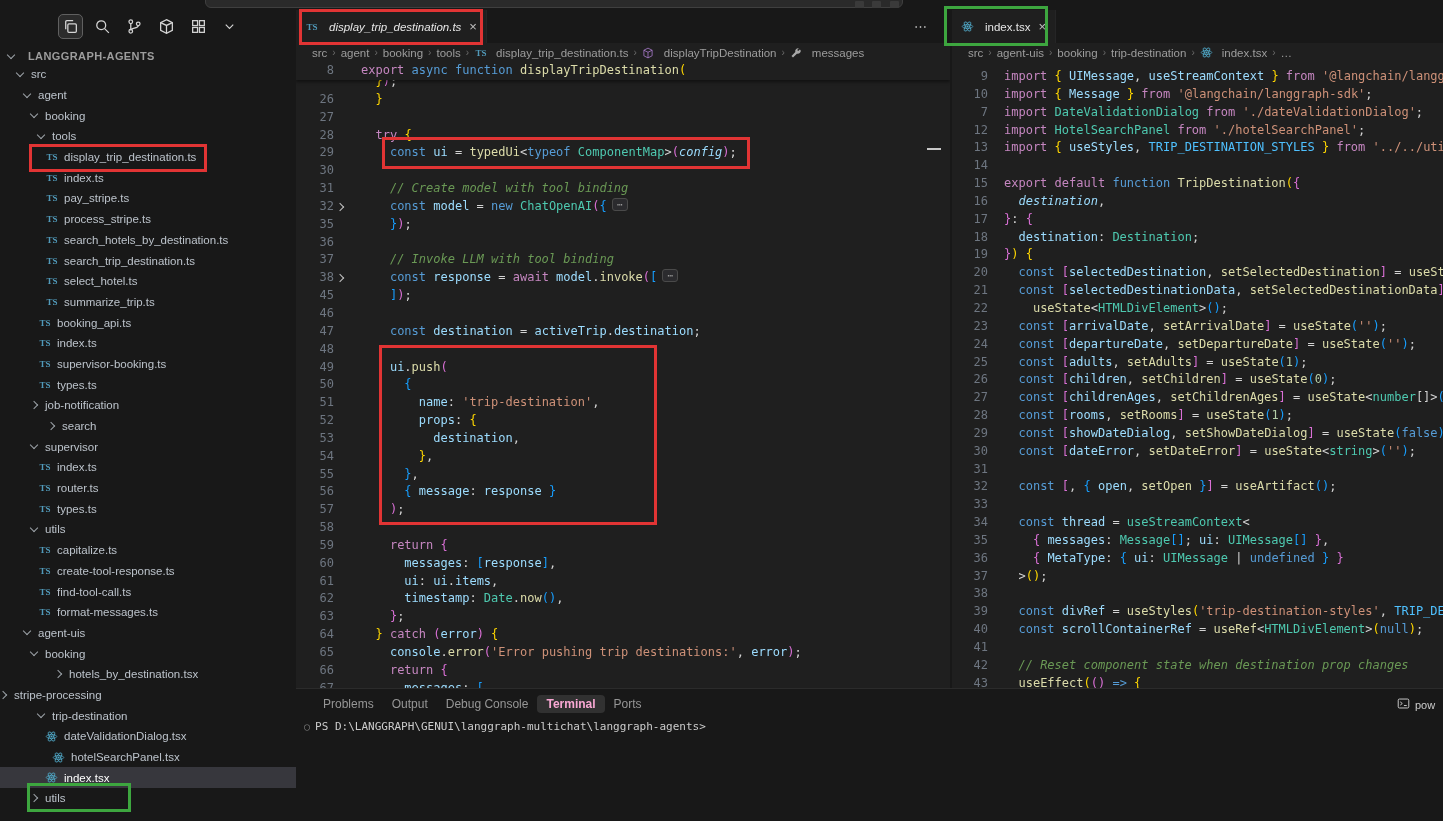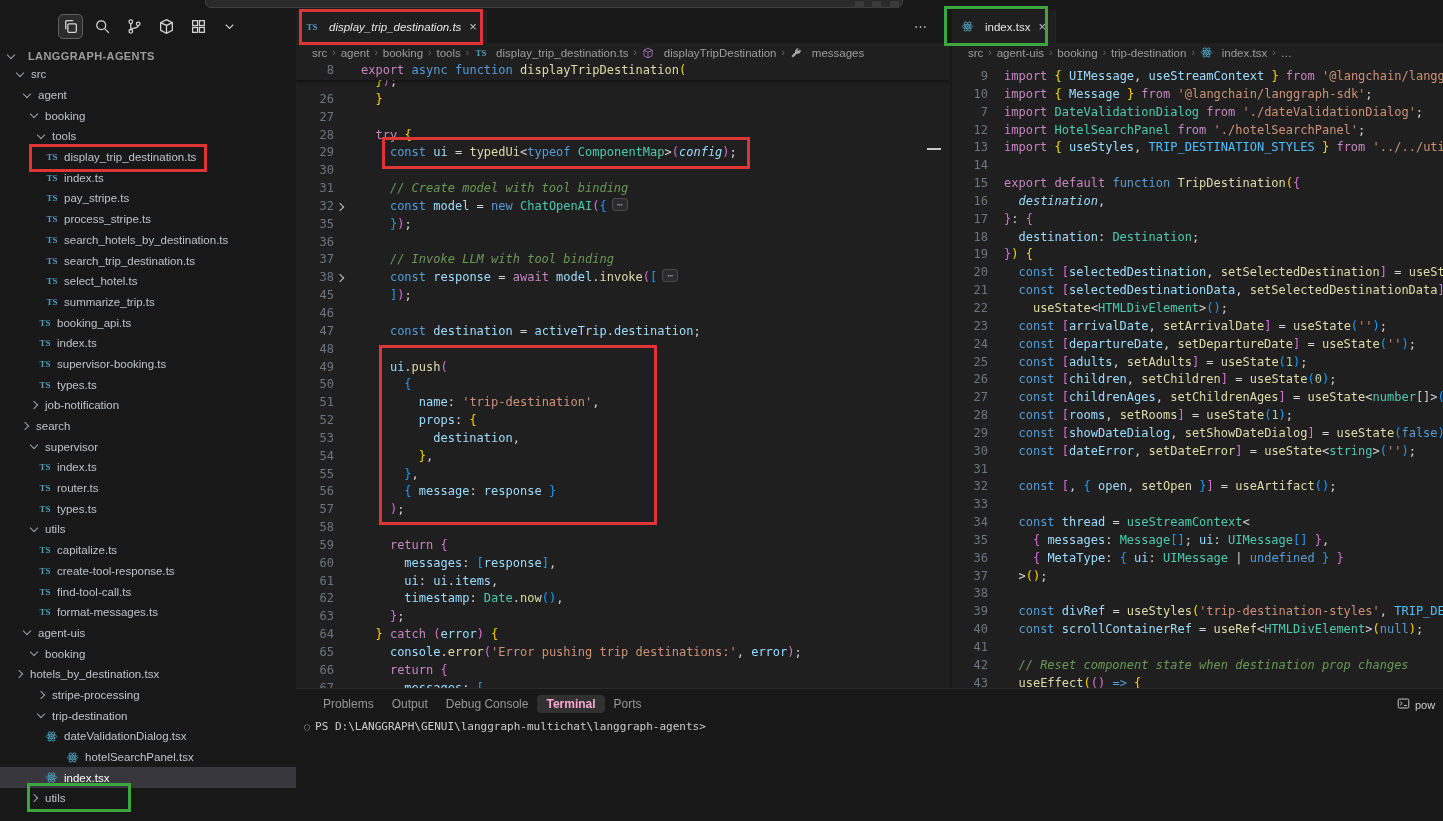--- a/index.html
+++ b/index.html
@@ -210,21 +210,21 @@
           <span class="tree-label">supervisor-booking.ts</span>
         </div>
         <div class="tree-row" style="padding-left: 38px;">
           <span class="ts-badge">TS</span>
           <span class="tree-label">types.ts</span>
         </div>
         <div class="tree-row" style="padding-left: 31px;">
           <span class="chev closed"></span>
           <span class="tree-label">job-notification</span>
         </div>
-        <div class="tree-row" style="padding-left: 22px; text-align: center;">
+        <div class="tree-row" style="padding-left: 48px; text-align: center;">
           <span class="chev closed"></span>
           <span class="tree-label">search</span>
         </div>
         <div class="tree-row" style="padding-left: 31px;">
           <span class="chev open"></span>
           <span class="tree-label">supervisor</span>
         </div>
         <div class="tree-row" style="padding-left: 38px;">
           <span class="ts-badge">TS</span>
           <span class="tree-label">index.ts</span>
@@ -258,46 +258,46 @@
           <span class="tree-label">format-messages.ts</span>
         </div>
         <div class="tree-row" style="padding-left: 24px;">
           <span class="chev open"></span>
           <span class="tree-label">agent-uis</span>
         </div>
         <div class="tree-row" style="padding-left: 31px;">
           <span class="chev open"></span>
           <span class="tree-label">booking</span>
         </div>
-        <div class="tree-row" style="padding-left: 16px;">
+        <div class="tree-row" style="padding-left: 55px;">
           <span class="chev closed"></span>
           <span class="tree-label">hotels_by_destination.tsx</span>
         </div>
-        <div class="tree-row" style="padding-left: 38px;">
+        <div class="tree-row" style="">
           <span class="chev closed"></span>
           <span class="tree-label">stripe-processing</span>
         </div>
         <div class="tree-row" style="padding-left: 38px;">
           <span class="chev open"></span>
           <span class="tree-label">trip-destination</span>
         </div>
         <div class="tree-row" style="padding-left: 45px;">
           <span class="file-ico">
             <svg viewBox="0 0 16 16" width="13" height="13">
               <g fill="none" stroke="#4fa8c7" stroke-width="1">
                 <ellipse cx="8" cy="8" rx="6.5" ry="2.4"></ellipse>
                 <ellipse cx="8" cy="8" rx="6.5" ry="2.4" transform="rotate(60 8 8)"></ellipse>
                 <ellipse cx="8" cy="8" rx="6.5" ry="2.4" transform="rotate(120 8 8)"></ellipse>
               </g>
               <circle cx="8" cy="8" r="1.3" fill="#4fa8c7"></circle>
             </svg>
           </span>
           <span class="tree-label">dateValidationDialog.tsx</span>
         </div>
-        <div class="tree-row" style="padding-left: 66px;">
+        <div class="tree-row" style="padding-left: 52px;">
           <span class="file-ico">
             <svg viewBox="0 0 16 16" width="13" height="13">
               <g fill="none" stroke="#4fa8c7" stroke-width="1">
                 <ellipse cx="8" cy="8" rx="6.5" ry="2.4"></ellipse>
                 <ellipse cx="8" cy="8" rx="6.5" ry="2.4" transform="rotate(60 8 8)"></ellipse>
                 <ellipse cx="8" cy="8" rx="6.5" ry="2.4" transform="rotate(120 8 8)"></ellipse>
               </g>
               <circle cx="8" cy="8" r="1.3" fill="#4fa8c7"></circle>
             </svg>
           </span>

